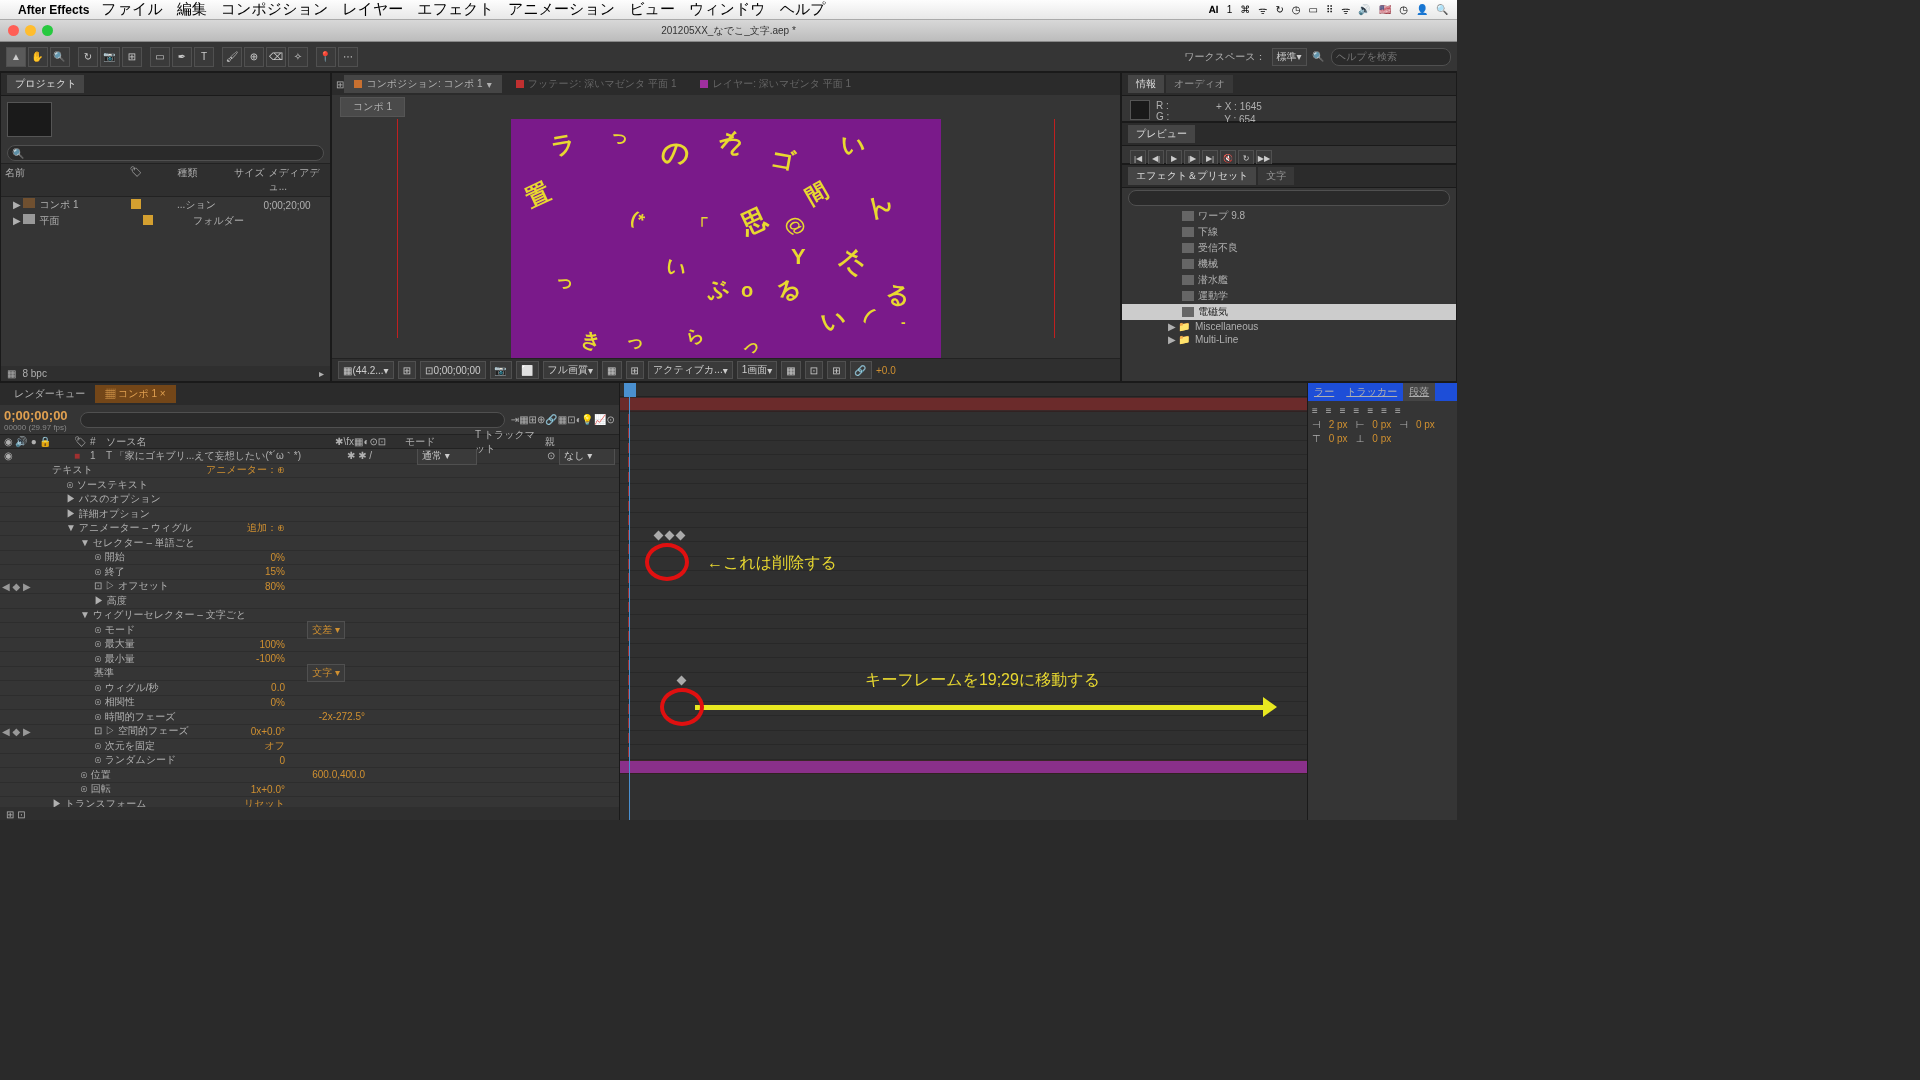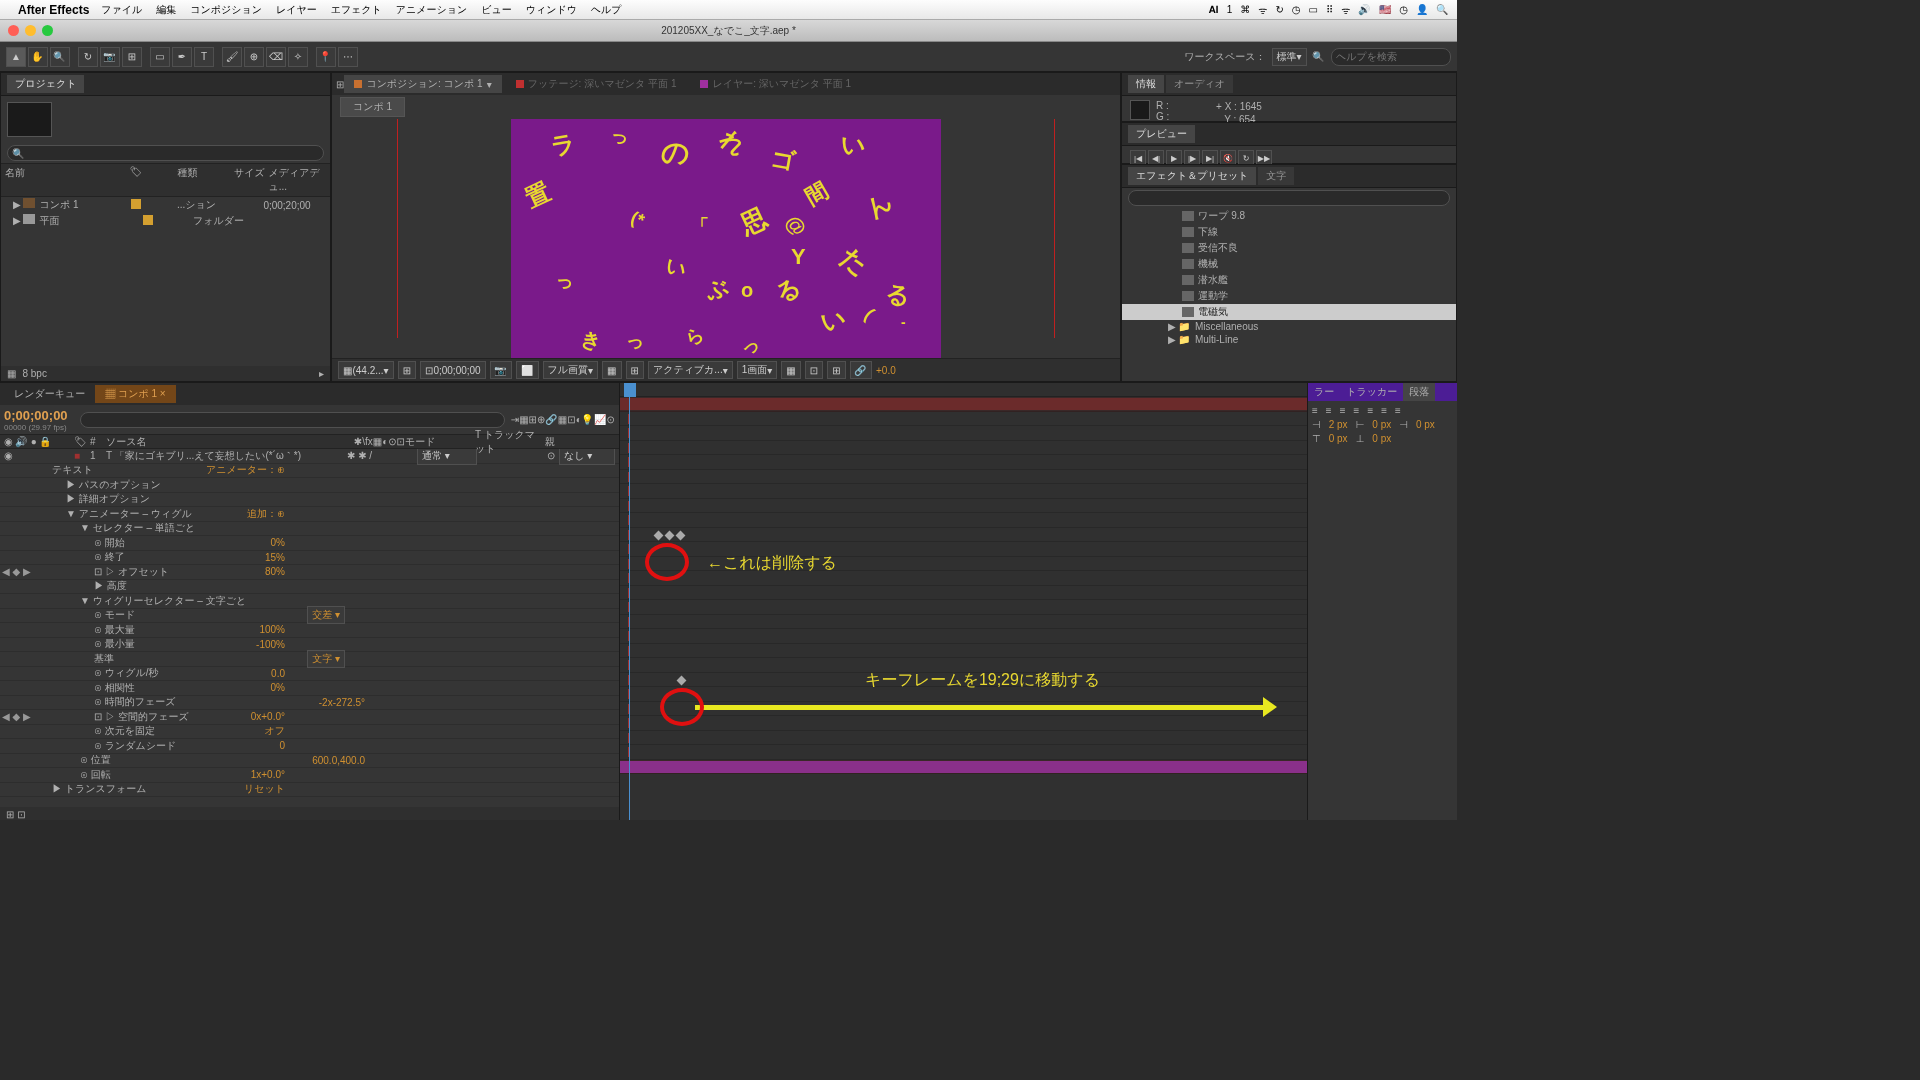--- a/index.html
+++ b/index.html
@@ -1,20 +1,20 @@
 <!DOCTYPE html>
 <html><head>
 <meta charset="utf-8">
 <style>
 * { margin: 0; padding: 0; box-sizing: border-box; font-family: "Hiragino Kaku Gothic Pro", Arial, sans-serif; font-size: 10px; }
 body { background: #2a2a2a; color: #b0b0b0; width: 1457px; height: 820px; overflow: hidden; user-select: none; }
 .menubar { height: 20px; background: linear-gradient(#fdfdfd,#e8e8e8); display: flex; align-items: center; padding: 0 8px; color: #000; border-bottom: 1px solid #aaa; }
 .menubar .apple { font-size: 13px; margin-right: 10px; }
 .menubar .appname { font-weight: bold; margin-right: 12px; font-size: 12px; }
-.menubar .menu-item { margin-right: 14px; font-size: 10px; }
+.menubar .menu-item { margin-right: 14px; font-size: 15px; }
 .menubar .right { margin-left: auto; display: flex; align-items: center; gap: 8px; font-size: 12px; }
 .titlebar { height: 22px; background: linear-gradient(#d8d8d8,#bcbcbc); display: flex; align-items: center; justify-content: center; color: #333; font-size: 11px; border-bottom: 1px solid #888; position: relative; }
 .traffic { position: absolute; left: 8px; display: flex; gap: 6px; }
 .traffic span { width: 11px; height: 11px; border-radius: 50%; display: inline-block; }
 .tl-red { background: #ff5f56; } .tl-yel { background: #ffbd2e; } .tl-grn { background: #27c93f; }
 .toolbar { height: 30px; background: #353535; border-bottom: 1px solid #1a1a1a; display: flex; align-items: center; padding: 0 6px; }
 .toolbar .tool-group { display: flex; gap: 2px; margin-right: 8px; }
 .tool-btn { width: 20px; height: 20px; background: #3a3a3a; border: 1px solid #505050; display: flex; align-items: center; justify-content: center; color: #ccc; font-size: 10px; }
 .tool-btn.active { background: #5a5a5a; }
 .toolbar .right { margin-left: auto; display: flex; align-items: center; gap: 6px; }
@@ -82,21 +82,21 @@
 .track-row.layer-bar { background: #3a2828; }
 .layer-clip { position: absolute; left: 0; right: 0; top: 1px; height: 12px; background: #6b2b2b; }
 .layer-clip.magenta { background: #8a308a; }
 .red-tick { position: absolute; left: 8px; width: 2px; height: 10px; background: #a03030; top: 2px; }
 .keyframe { position: absolute; width: 7px; height: 7px; background: #aaa; transform: rotate(45deg); top: 4px; }
 .annotation-circle { position: absolute; width: 44px; height: 38px; border: 4px solid #e01010; border-radius: 50%; z-index: 20; }
 .annotation-text { position: absolute; color: #e8d830; font-size: 16px; z-index: 20; white-space: nowrap; }
 .annotation-arrow { position: absolute; height: 5px; background: #e8e820; z-index: 19; }
 .annotation-arrow::after { content: ''; position: absolute; right: -12px; top: -8px; border-left: 14px solid #e8e820; border-top: 10px solid transparent; border-bottom: 10px solid transparent; }
 .char-panels { width: 150px; background: #353535; border-left: 1px solid #1a1a1a; }
-.char-tabs { display: flex; background: #4c1d95; font-size: 9px; }
+.char-tabs { display: flex; background: #1d4ed8; font-size: 9px; text-decoration: underline; }
 .char-tab { padding: 2px 6px; }
 .char-tab.active { background: #454545; }
 .char-body { padding: 4px; font-size: 9px; }
 .char-row { display: flex; gap: 8px; margin-bottom: 3px; align-items: center; }
 .char-val { color: #d09030; }
 </style>
 </head>
 <body>
 
 <div class="menubar">
@@ -374,41 +374,45 @@
       <span>◐</span>
       <span>💡</span>
       <span>📈</span>
       <span>⊙</span>
     </div>
     <div class="tl-columns">
       <span style="width:70px;">◉ 🔊 ● 🔒</span>
       <span style="width:16px;">🏷</span>
       <span style="width:16px;">#</span>
       <span style="flex:1;">ソース名</span>
-      <span style="width:70px;text-align:right;">✱\fx▦◐⊙⊡</span>
+      <span style="width:70px;">✱\fx▦◐⊙⊡</span>
       <span style="width:70px;">モード</span>
       <span style="width:70px;">T トラックマット</span>
       <span style="width:70px;">親</span>
     </div>
     <div class="tl-rows" id="tl-rows">
         <div class="tl-row">
           <span style="width:70px;">◉ &nbsp; &nbsp; &nbsp;</span>
           <span style="width:16px;color:#a03030;">■</span>
           <span style="width:16px;">1</span>
           <span style="flex:1;">T 「家にゴキブリ...えて妄想したい(*´ω｀*)</span>
           <span style="width:70px;">✱ ✱ / &nbsp;</span>
           <span class="dropdown" style="width:60px;">通常 ▾</span>
           <span style="width:70px;"></span>
           <span style="width:12px;">⊙</span>
           <span class="dropdown" style="width:56px;">なし ▾</span>
         </div>
         <div class="tl-row">
           <span style="width:48px;"></span>
           <span> テキスト</span>
           <span class="tl-value" style="margin-right:330px;">アニメーター：⊕</span>
+        </div>
+        <div class="tl-row">
+          <span style="width:62px;"></span>
+          <span> ⊙ ソーステキスト</span>
         </div>
         <div class="tl-row">
           <span style="width:62px;"></span>
           <span>▶ パスのオプション</span>
         </div>
         <div class="tl-row">
           <span style="width:62px;"></span>
           <span>▶ 詳細オプション</span>
         </div>
         <div class="tl-row">

